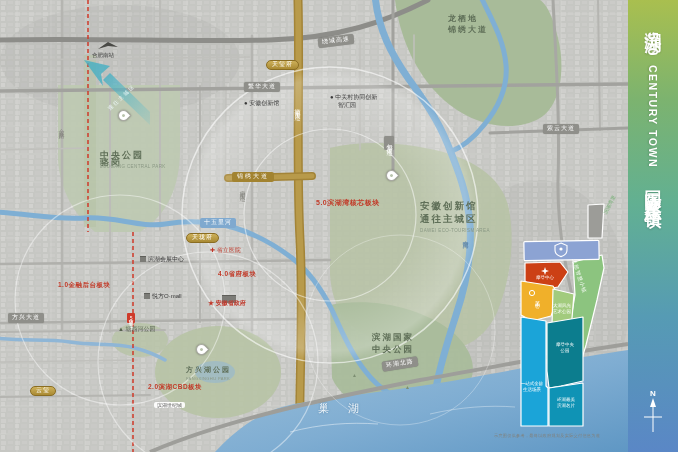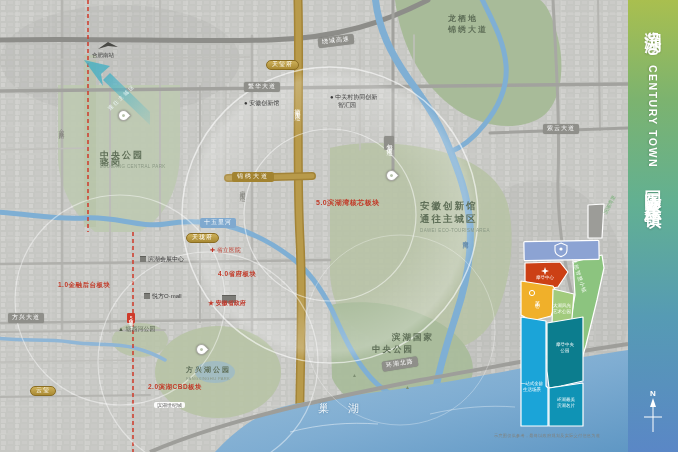--- a/index.html
+++ b/index.html
@@ -198,21 +198,21 @@
     <div class="lbl park-en" style="left:100px;top:164px;">LUOGANG CENTRAL PARK</div>
 
     <div class="lbl park-zh" style="left:448px;top:14px;font-size:8px;">龙栖地</div>
     <div class="lbl park-zh" style="left:448px;top:25px;font-size:8px;">锦绣大道</div>
 
     <div class="pin" style="left:386px;top:170px;"></div>
     <div class="lbl park-zh" style="left:420px;top:200px;font-size:9.5px;">安徽创新馆</div>
     <div class="lbl park-zh" style="left:420px;top:213px;font-size:9.5px;">通往主城区</div>
     <div class="lbl park-en" style="left:420px;top:228px;">DAWEI ECO-TOURISM AREA</div>
 
-    <div class="lbl park-zh" style="left:392px;top:332px;font-size:8.5px;">滨湖国家</div>
+    <div class="lbl park-zh" style="left:372px;top:332px;font-size:8.5px;">滨湖国家</div>
     <div class="lbl park-zh" style="left:372px;top:344px;font-size:8.5px;">中央公园</div>
     <div class="lbl" style="left:352px;top:372px;color:#7d8f72;font-size:5px;">▲</div>
     <div class="lbl" style="left:405px;top:384px;color:#7d8f72;font-size:5px;">▲</div>
 
     <div class="pin" style="left:196px;top:344px;"></div>
     <div class="lbl park-zh" style="left:186px;top:366px;font-size:7px;">方兴湖公园</div>
     <div class="lbl park-en" style="left:186px;top:376px;font-size:4px;">FANGXINGHU PARK</div>
 
     <div class="lbl poi" style="left:118px;top:326px;color:#55604d;">▲ 塘西河公园</div>
 

